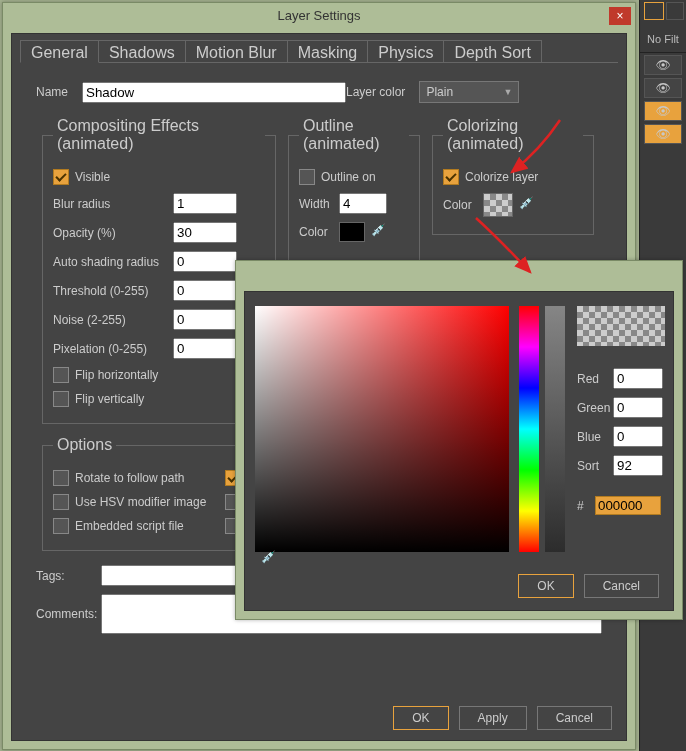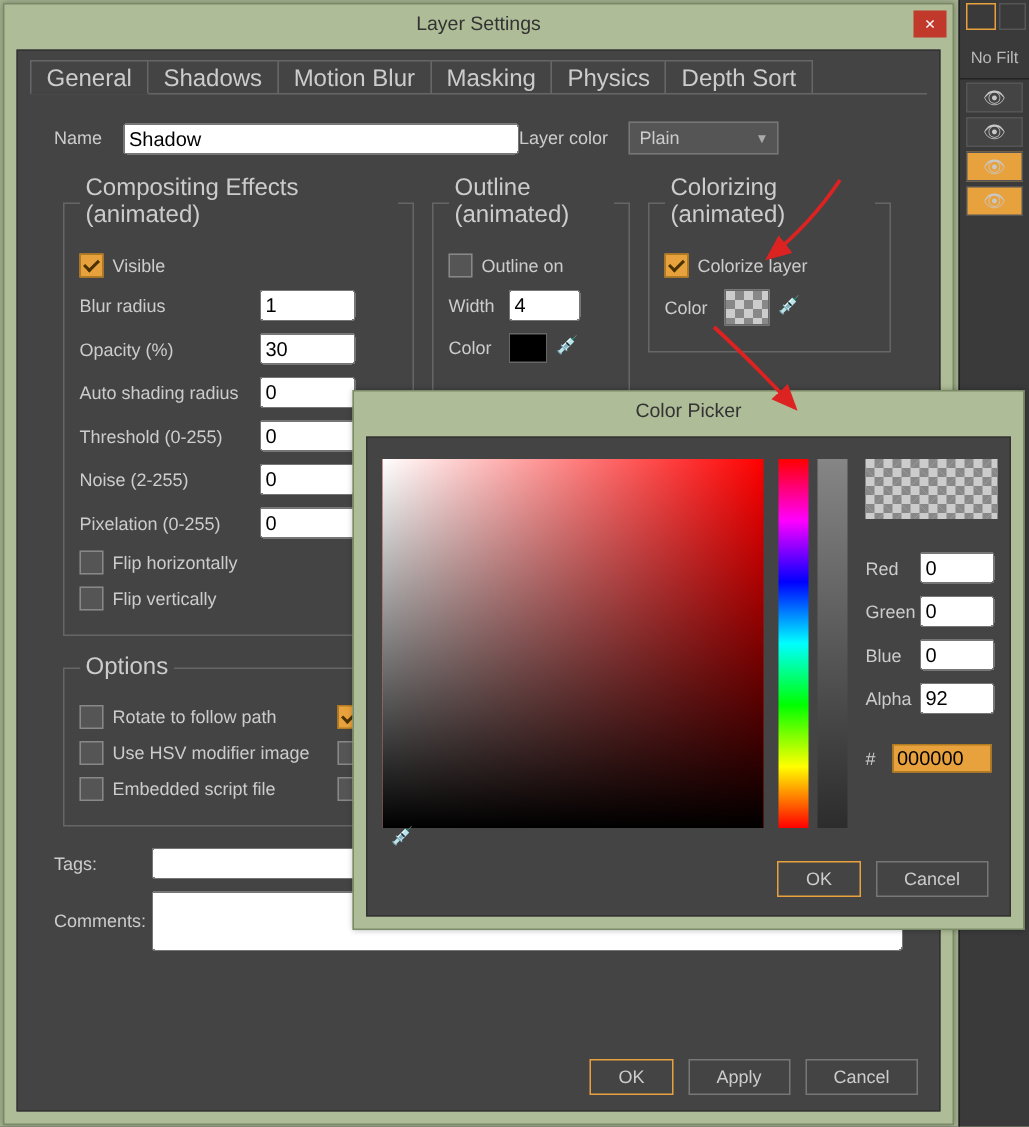--- a/index.html
+++ b/index.html
@@ -183,23 +183,20 @@
 
     <div style="position:absolute;bottom:10px;right:14px;display:flex;gap:10px">
       <div class="btn primary">OK</div>
       <div class="btn">Apply</div>
       <div class="btn">Cancel</div>
     </div>
   </div>
 </div>
 
 <div class="win" style="left:235px;top:260px;width:446px;height:358px">
-  <div class="titlebar">
-    <span>Color Picker</span>
-  </div>
   <div class="body">
     <div style="position:absolute;left:10px;top:14px;width:254px;height:246px" class="sv"></div>
     <div style="position:absolute;left:274px;top:14px;width:20px;height:246px" class="hue"></div>
     <div style="position:absolute;left:300px;top:14px;width:20px;height:246px;background:linear-gradient(to bottom,#fff,#000);opacity:.35" class="checker"></div>
 
     <div style="position:absolute;left:332px;top:14px;width:88px;height:40px" class="checker"></div>
 
     <div style="position:absolute;left:332px;top:68px;right:10px">
       <div class="row">
           <span class="lbl" style="width:42px">Red</span>
@@ -207,21 +204,21 @@
         </div>
       <div class="row">
           <span class="lbl" style="width:42px">Green</span>
           <input class="txt" style="width: 42px;" value="0">
         </div>
       <div class="row">
           <span class="lbl" style="width:42px">Blue</span>
           <input class="txt" style="width: 42px;" value="0">
         </div>
       <div class="row">
-          <span class="lbl" style="width:42px">Alpha</span>
+          <span class="lbl" style="width:42px">Sort</span>
           <input class="txt" style="width: 42px;" value="92">
         </div>
       <div class="row" style="margin-top:20px">
           <span class="lbl" style="width:18px">#</span>
           <input class="txt" style="width: 60px; background: rgb(232, 162, 61); border: 1px solid rgb(178, 123, 32);" value="000000">
         </div>
     </div>
 
     <span class="eyedrop" style="position:absolute;left:10px;bottom:42px">💉</span>
 

